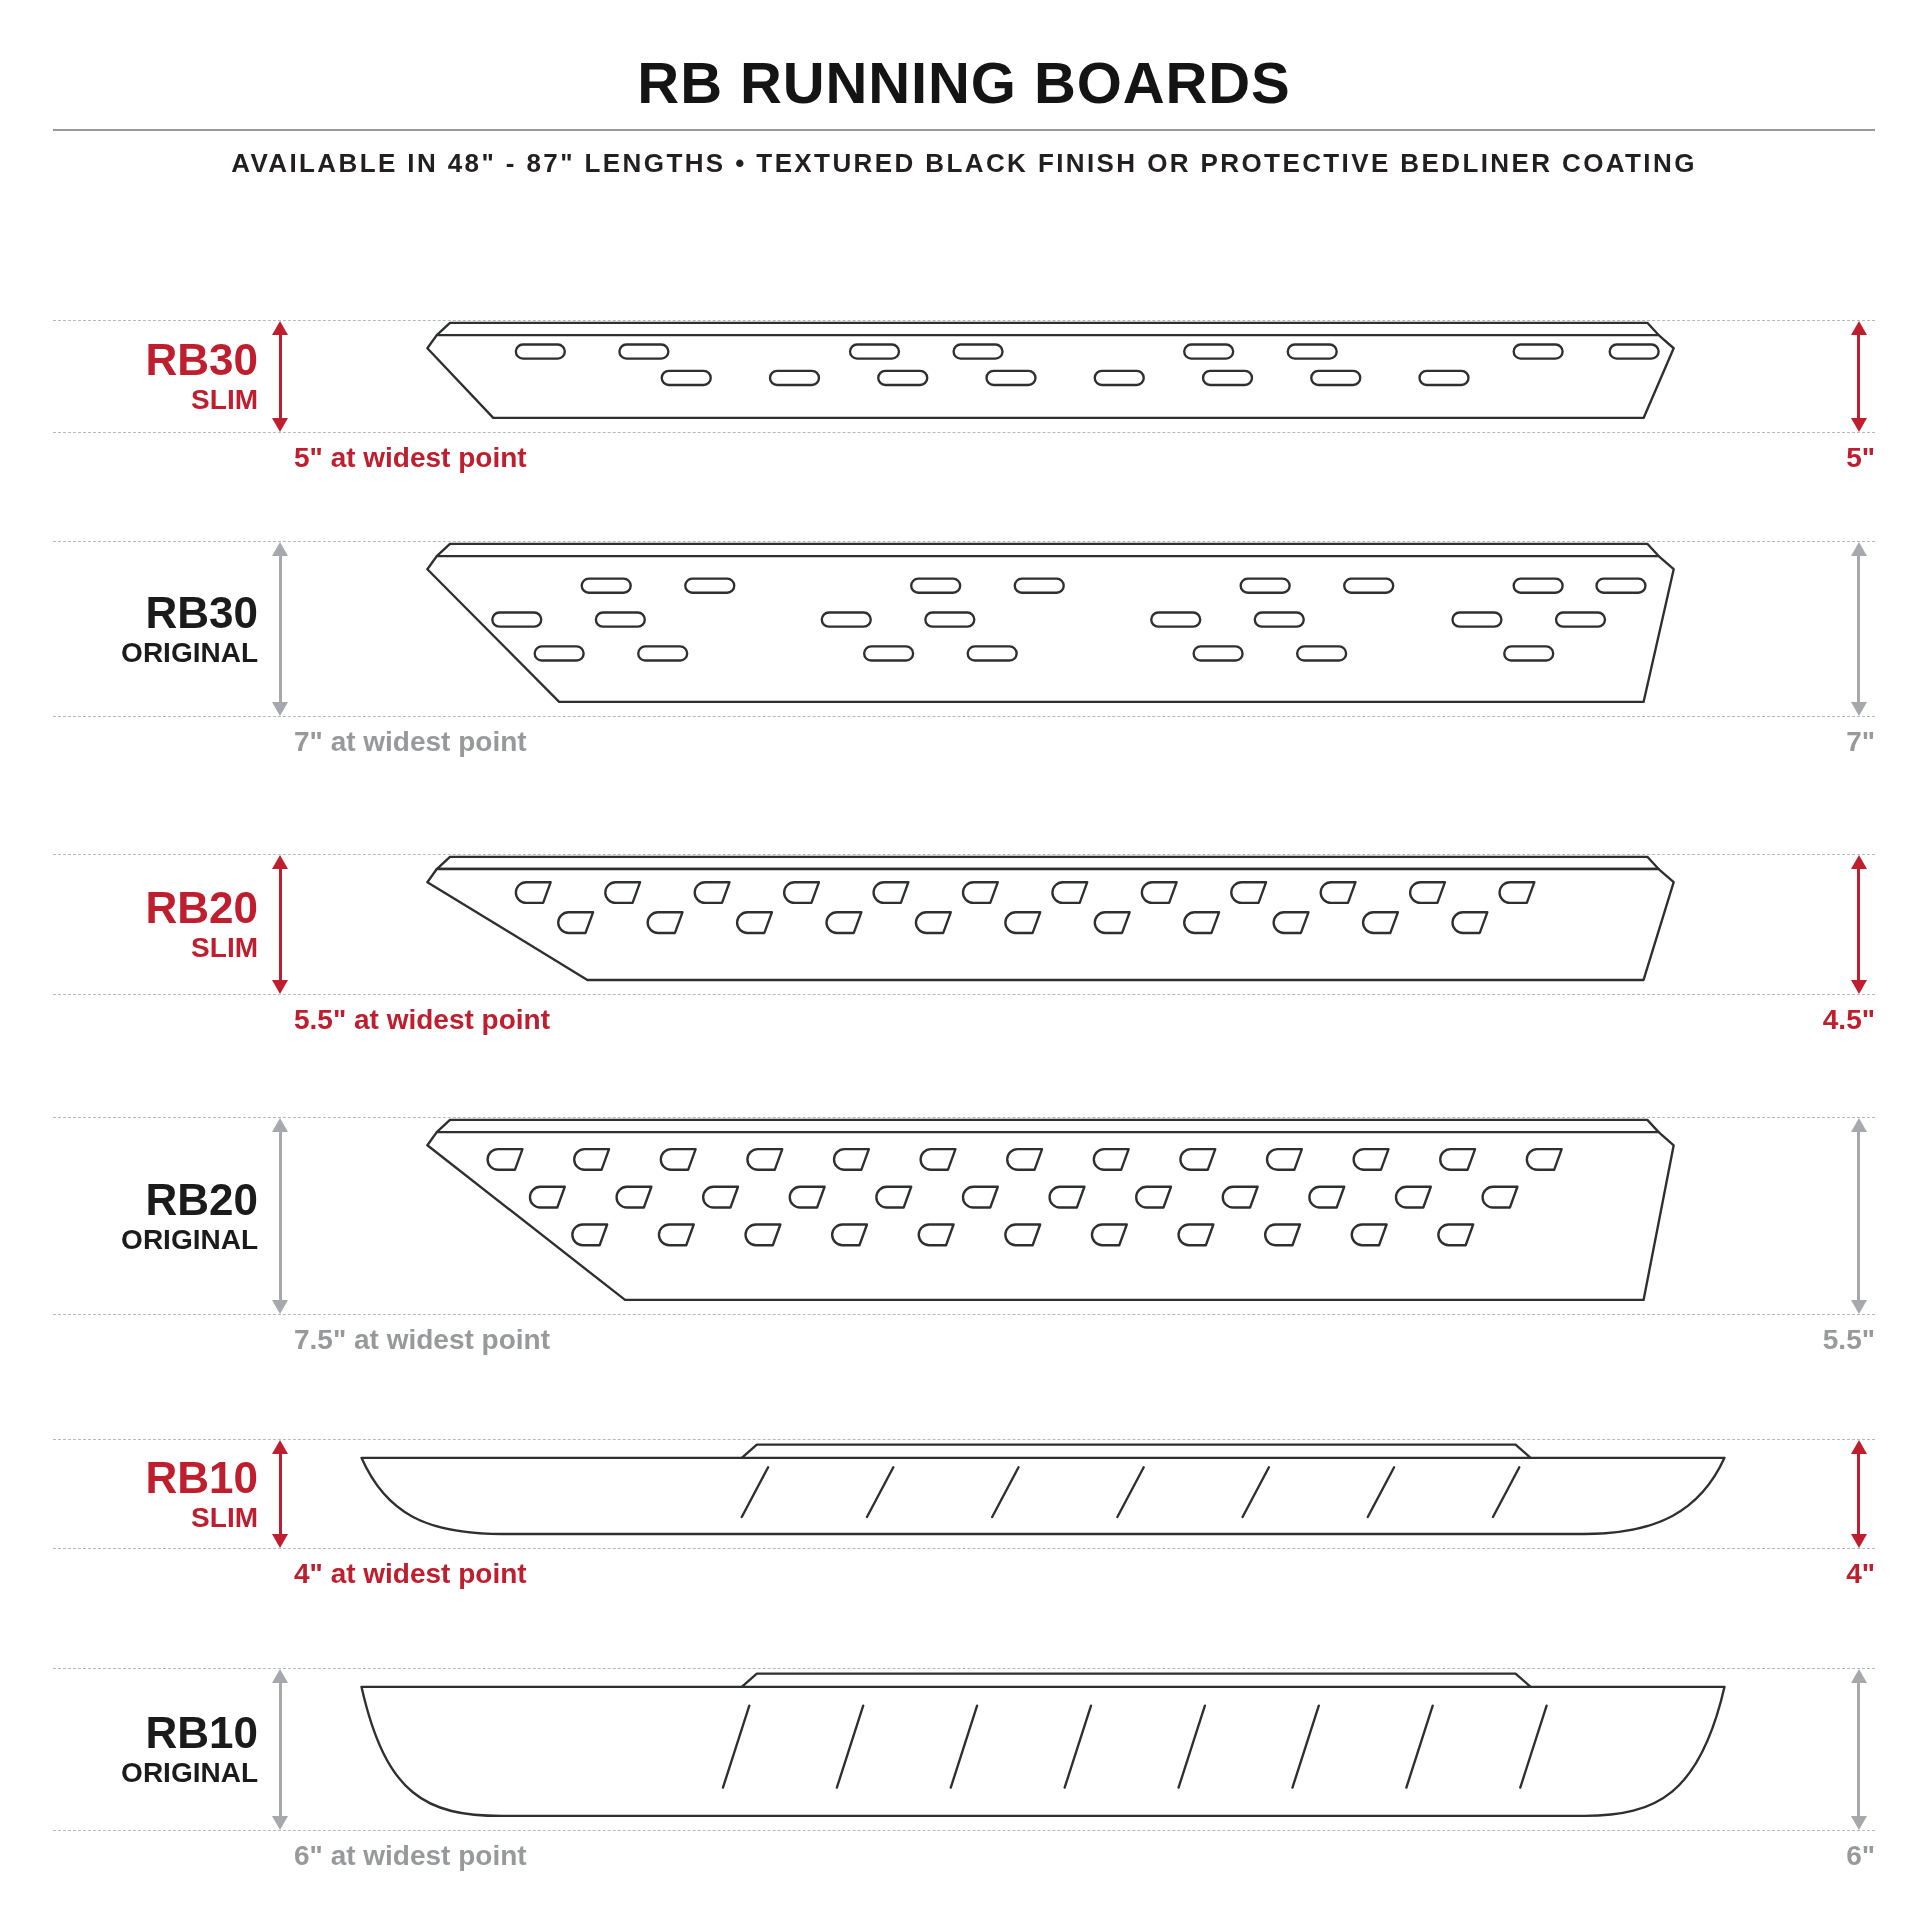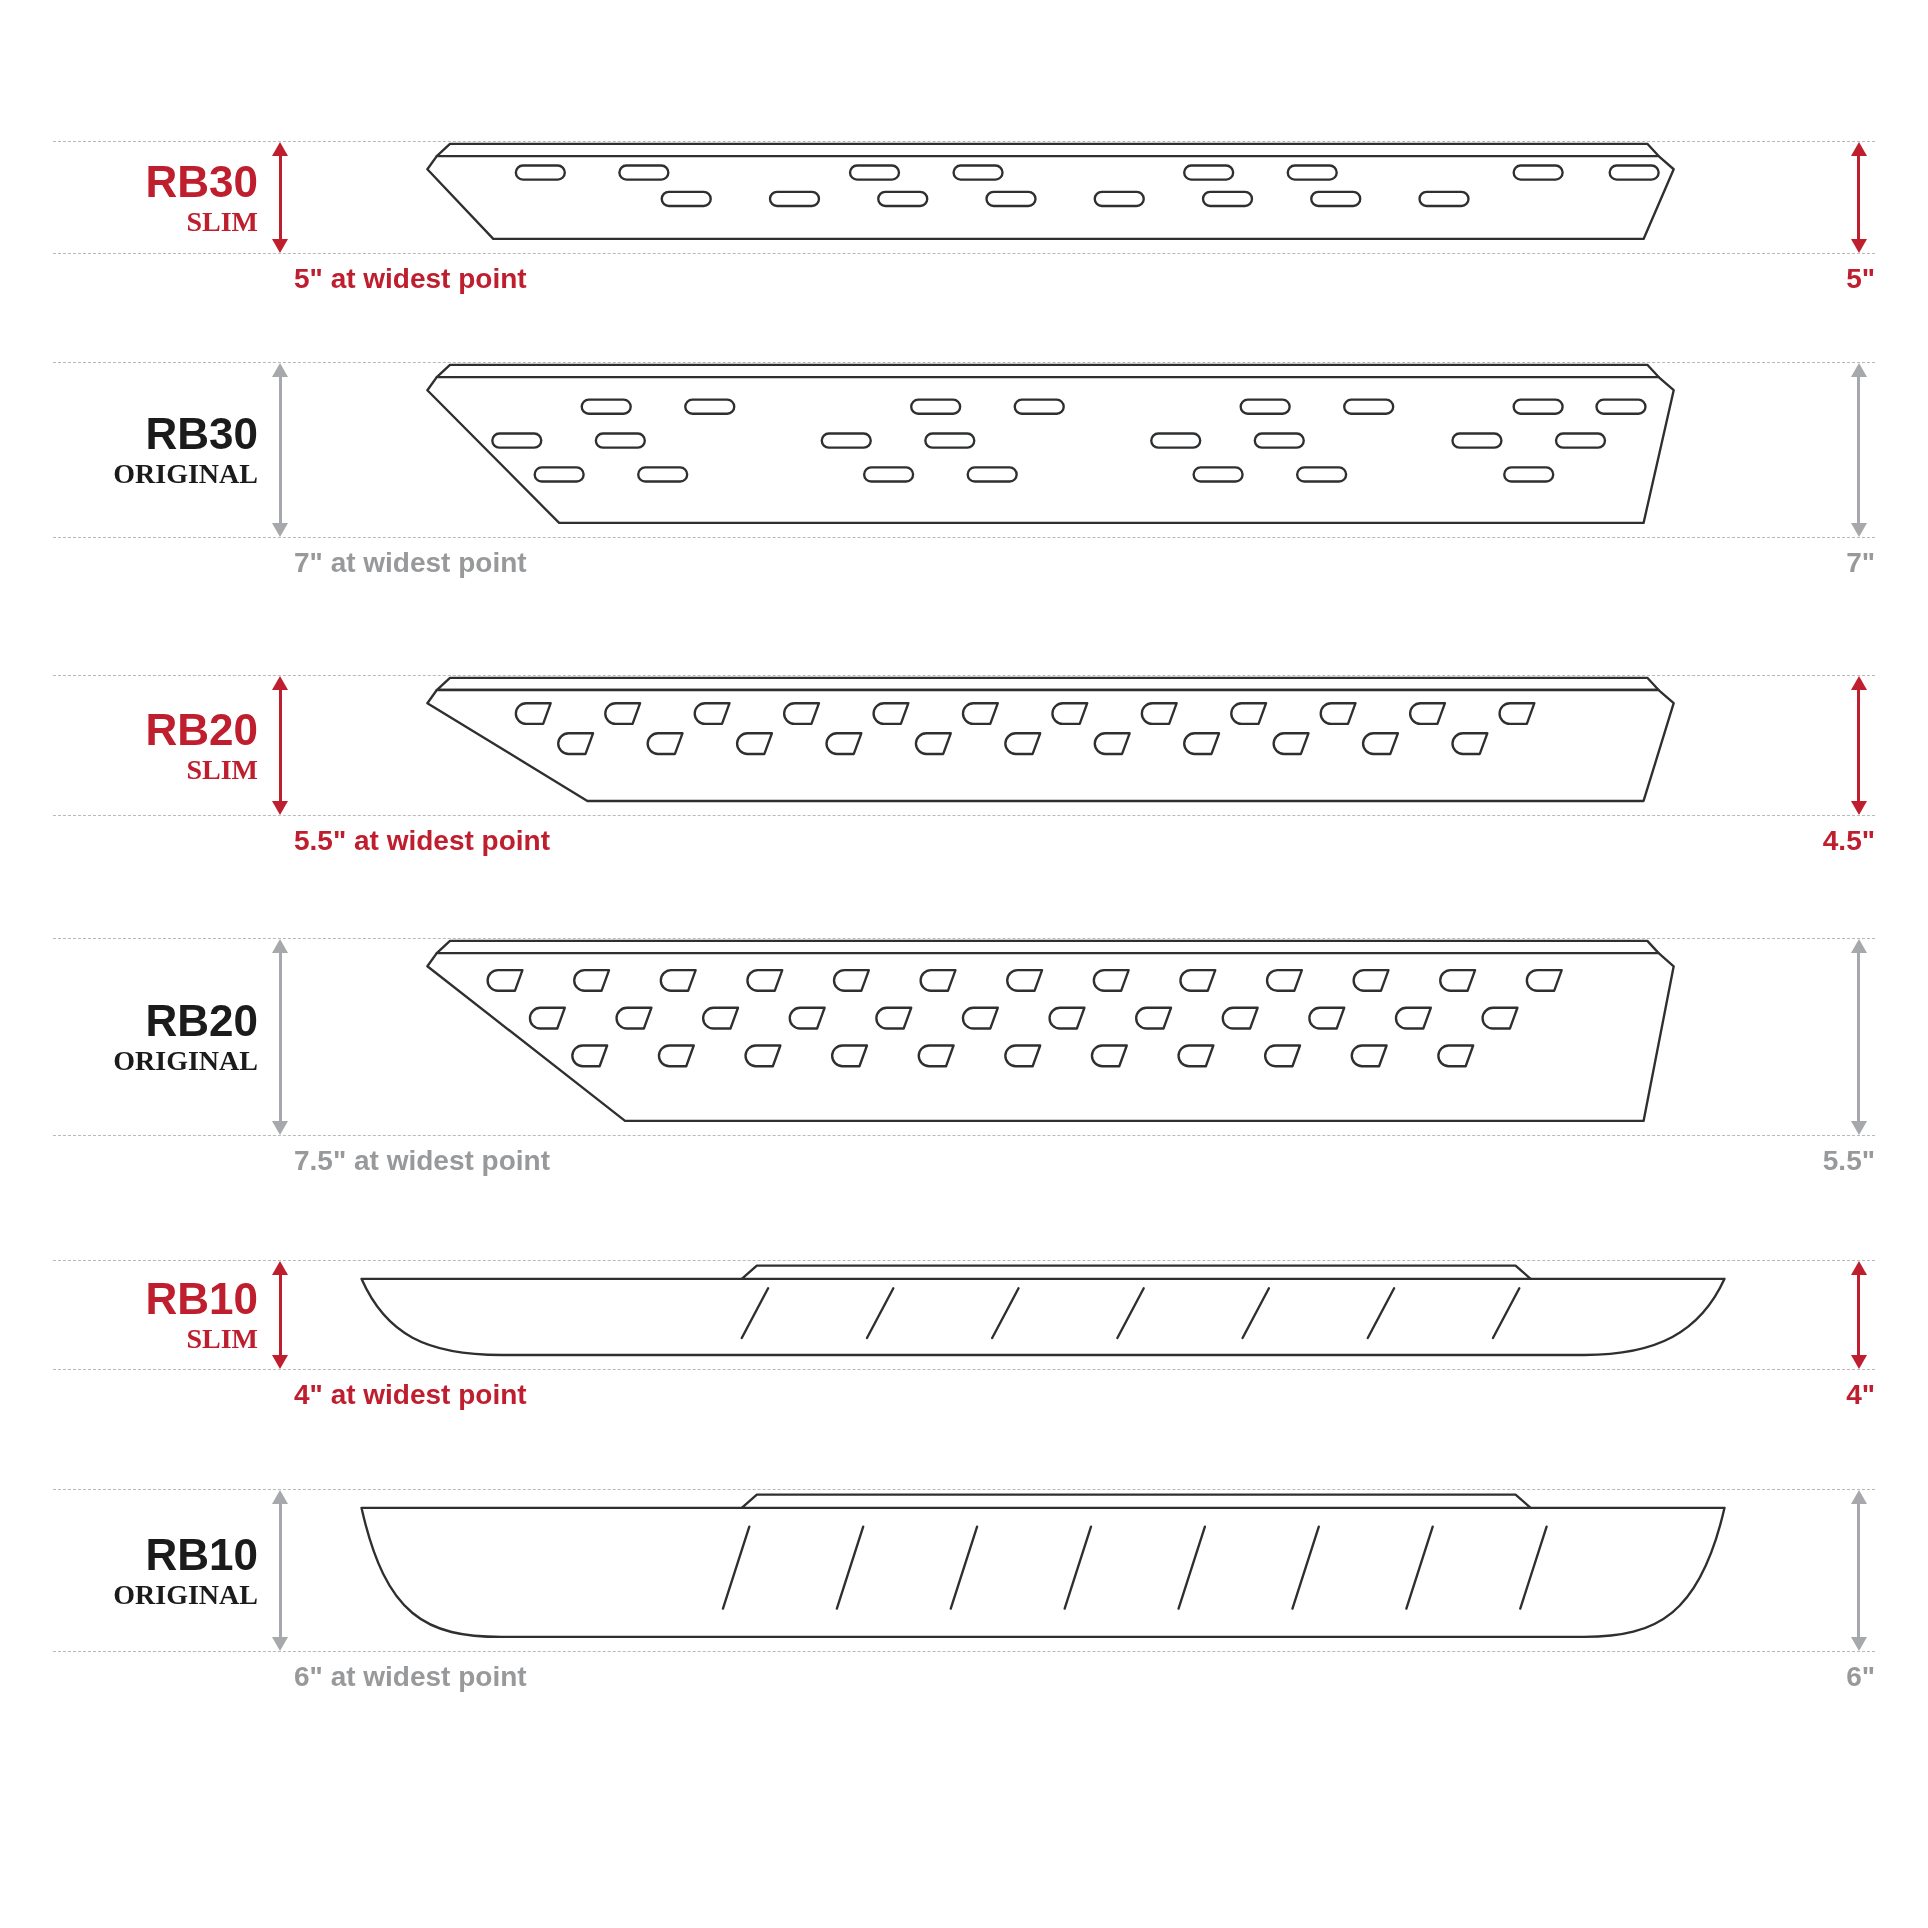--- a/index.html
+++ b/index.html
@@ -15,21 +15,21 @@
   
   .rows{margin:0 53px;}
   .row{position:relative;}
   .row.slim{--c:var(--red,#be1e2d);--note:var(--red,#be1e2d);}
   .row.orig{--c:#a6a8ab;--note:#97999b;}
   .dash{position:absolute;left:0;right:0;border-top:1.9px dashed #b7b9bb;}
   .dash.top{top:0;}
   .dash.bottom{bottom:0;}
   .label{position:absolute;left:0;top:50%;transform:translateY(-50%);width:205px;text-align:right;line-height:1.05;}
   .model{font-size:44px;font-weight:800;color:var(--lbl,#1b1b1b);}
-  .variant{font-size:28px;font-weight:700;margin-top:1.9px;color:var(--lbl,#1b1b1b);font-family:Liberation Serif, serif;}
+  .variant{font-size:28px;font-weight:700;margin-top:1.9px;color:var(--lbl,#1b1b1b);}
   .row.slim .model,.row.slim .variant{color:var(--red,#be1e2d);}
   
   .arrow{position:absolute;top:14px;bottom:14px;width:2.8px;background:currentColor;color:var(--c);}
   .arrow.left{left:226px;}
   .arrow.right{right:15px;}
   .arrow::before{content:"";position:absolute;top:-13px;left:50%;transform:translateX(-50%);
     border:8.5px solid transparent;border-top:0;border-bottom:14px solid currentColor;}
   .arrow::after{content:"";position:absolute;bottom:-13px;left:50%;transform:translateX(-50%);
     border:8.5px solid transparent;border-bottom:0;border-top:14px solid currentColor;}
   
@@ -38,20 +38,25 @@
   .ln.nf{fill:none;stroke-linecap:round;}
   
   .note-left{position:absolute;left:241px;top:100%;margin-top:9.4px;font-size:28px;font-weight:700;color:var(--note);white-space:nowrap;}
   .note-right{position:absolute;right:0;top:100%;margin-top:9.4px;font-size:28px;font-weight:700;color:var(--note);white-space:nowrap;}
 </style>
 </head>
 <body>
 
 <div class="page">
 
+  <div class="header">
+    <div class="title">RB RUNNING BOARDS</div>
+    <div class="rule"></div>
+    <div class="subtitle">AVAILABLE IN 48" - 87" LENGTHS  •  TEXTURED BLACK FINISH OR PROTECTIVE BEDLINER COATING</div>
+  </div>
 
   <div class="rows">
 
     <div class="row slim" style="height:113px;margin-top:141px;">
       <div class="dash top"></div>
       <div class="dash bottom"></div>
       <div class="label">
         <div class="model">RB30</div>
         <div class="variant">SLIM</div>
       </div>

